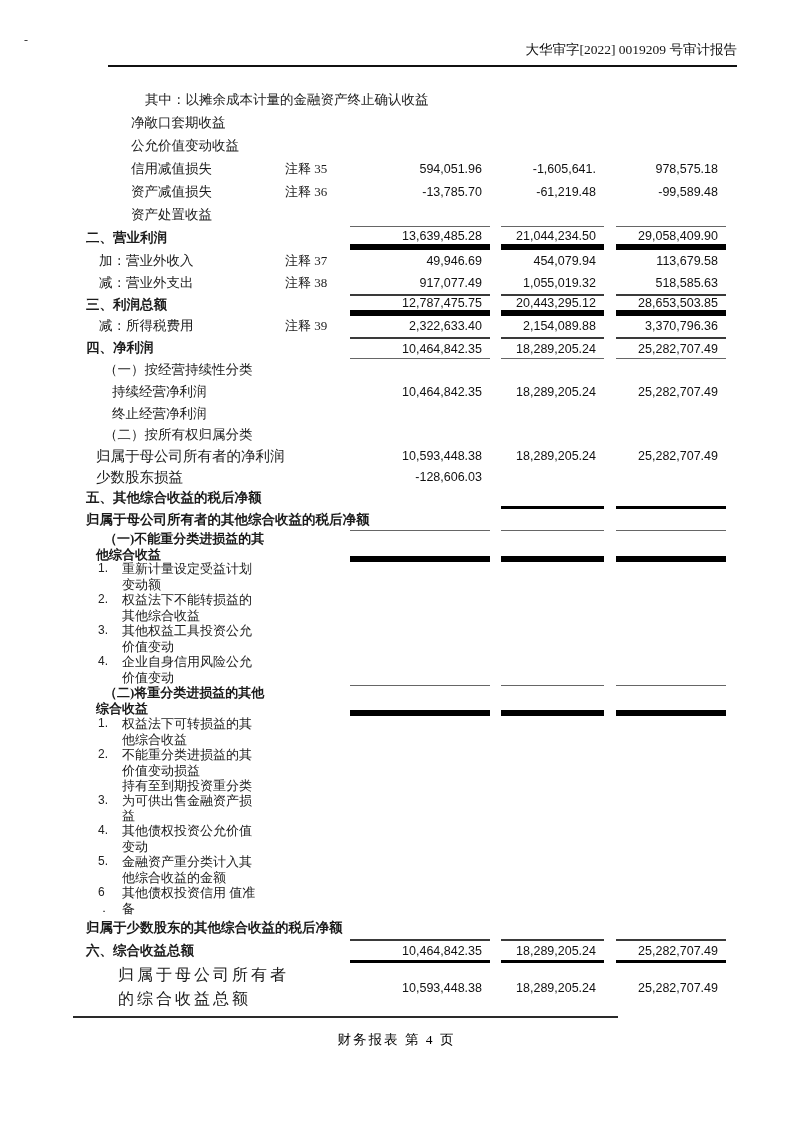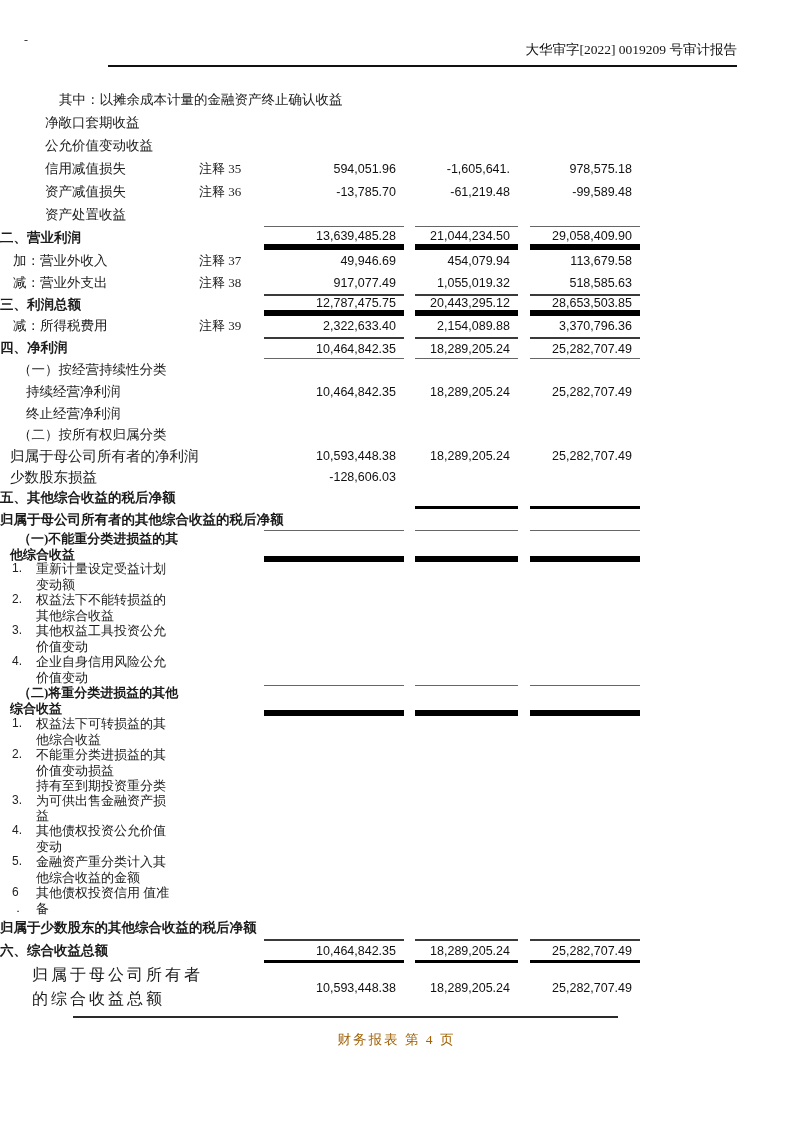--- a/index.html
+++ b/index.html
@@ -4,21 +4,21 @@
 <style>
   html,body{margin:0;padding:0;background:#ffffff;}
   .page{position:relative;width:793px;height:1122px;background:#ffffff;overflow:hidden;
         font-family:"Liberation Serif","DejaVu Serif",serif;color:#1b1b1b;}
   .corner{position:absolute;left:24px;top:33px;font-size:12px;color:#333;}
   .hdr-text{position:absolute;top:41px;left:0;width:737px;text-align:right;font-size:13.5px;
             white-space:nowrap;color:#111;}
   .hdr-rule{position:absolute;top:65px;left:108px;width:629px;height:2px;background:#111;}
   .stmt{position:absolute;top:88px;left:0;width:793px;}
   .trow{display:grid;grid-template-columns:199px 65px 140px 11px 103px 12px 110px;
-        align-items:center;}
+        margin-left:86px;align-items:center;}
   .h20{height:20px}.h21{height:21px}.h22{height:22px}.h23{height:23px}.h24{height:24px}
   .h30{height:30px}.h31{height:31px}.h45{height:45px}.h50{height:50px}
   .lbl{grid-column:1;white-space:nowrap;font-size:13.5px;align-self:center;line-height:16px;}
   .lbl .ln{white-space:nowrap;}
   .b{font-weight:bold;}
   .s-sec{padding-left:0;}
   .s-sub{padding-left:13px;}
   .s-item{padding-left:45px;}
   .s-qz{padding-left:59px;}
   .s-cls{padding-left:18px;}
@@ -35,21 +35,21 @@
   .s-total2{padding-left:32px;font-size:16px;letter-spacing:3px;font-family:Liberation Mono, monospace;}
   .s-total2 .ln{line-height:24px;}
   .note{grid-column:2;font-size:13px;white-space:nowrap;align-self:center;}
   .val{display:flex;align-items:center;justify-content:flex-end;align-self:stretch;
        padding-right:8px;font-family:"Liberation Sans","DejaVu Sans",sans-serif;
        font-size:12.5px;color:#111;box-sizing:border-box;}
   .v1{grid-column:3}.v2{grid-column:5}.v3{grid-column:7}
   .bt1{border-top:1px solid #666}.bt2{border-top:2px solid #3a3a3a}
   .bb1{border-bottom:1px solid #666}.bb2{border-bottom:6px solid #000000}.bb3{border-bottom:3px solid #000}
   .bottom-rule{margin-left:73px;margin-top:3px;width:545px;height:2px;background:#2a2a2a;}
-  .footer{margin-top:13px;width:793px;text-align:center;font-size:13.5px;letter-spacing:2px;color:#a16207;}
+  .footer{margin-top:13px;width:793px;text-align:center;font-size:13.5px;letter-spacing:2px;color:#000000;}
 </style>
 </head>
 <body>
 
 <div class="page">
   <div class="corner">-</div>
   <div class="hdr-text">大华审字[2022] 0019209 号审计报告</div>
   <div class="hdr-rule"></div>
 
   <div class="stmt">

